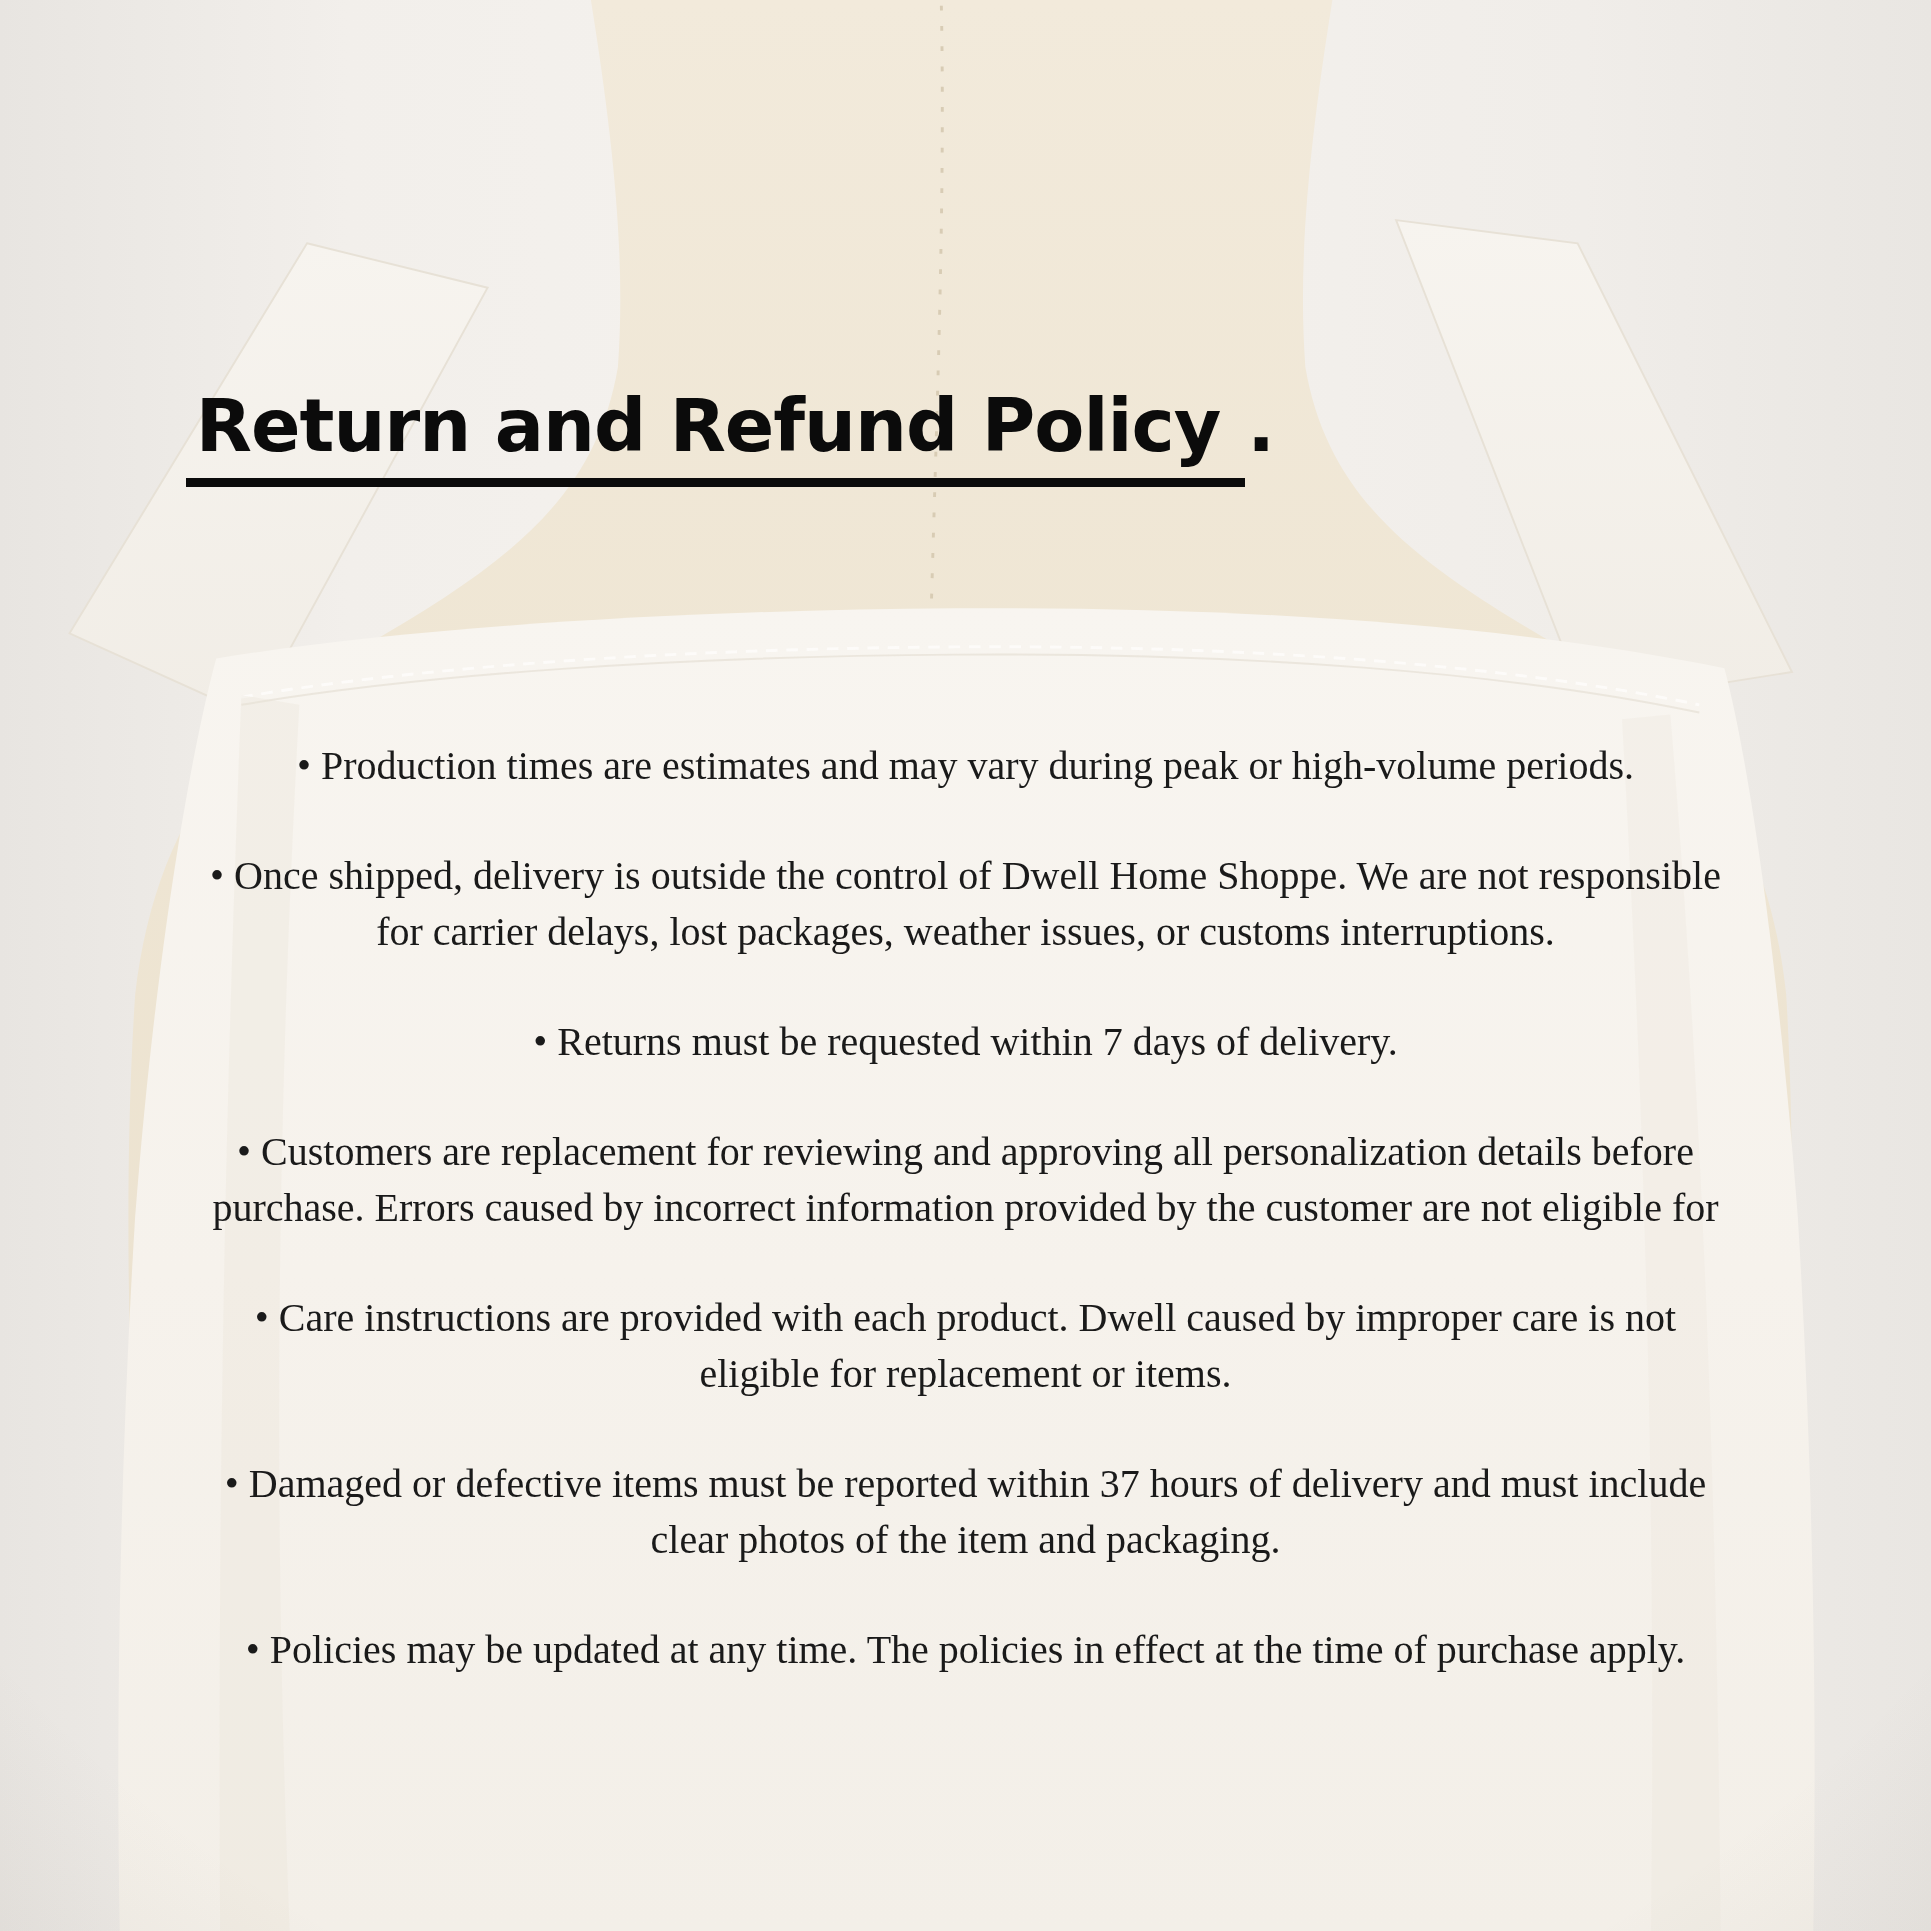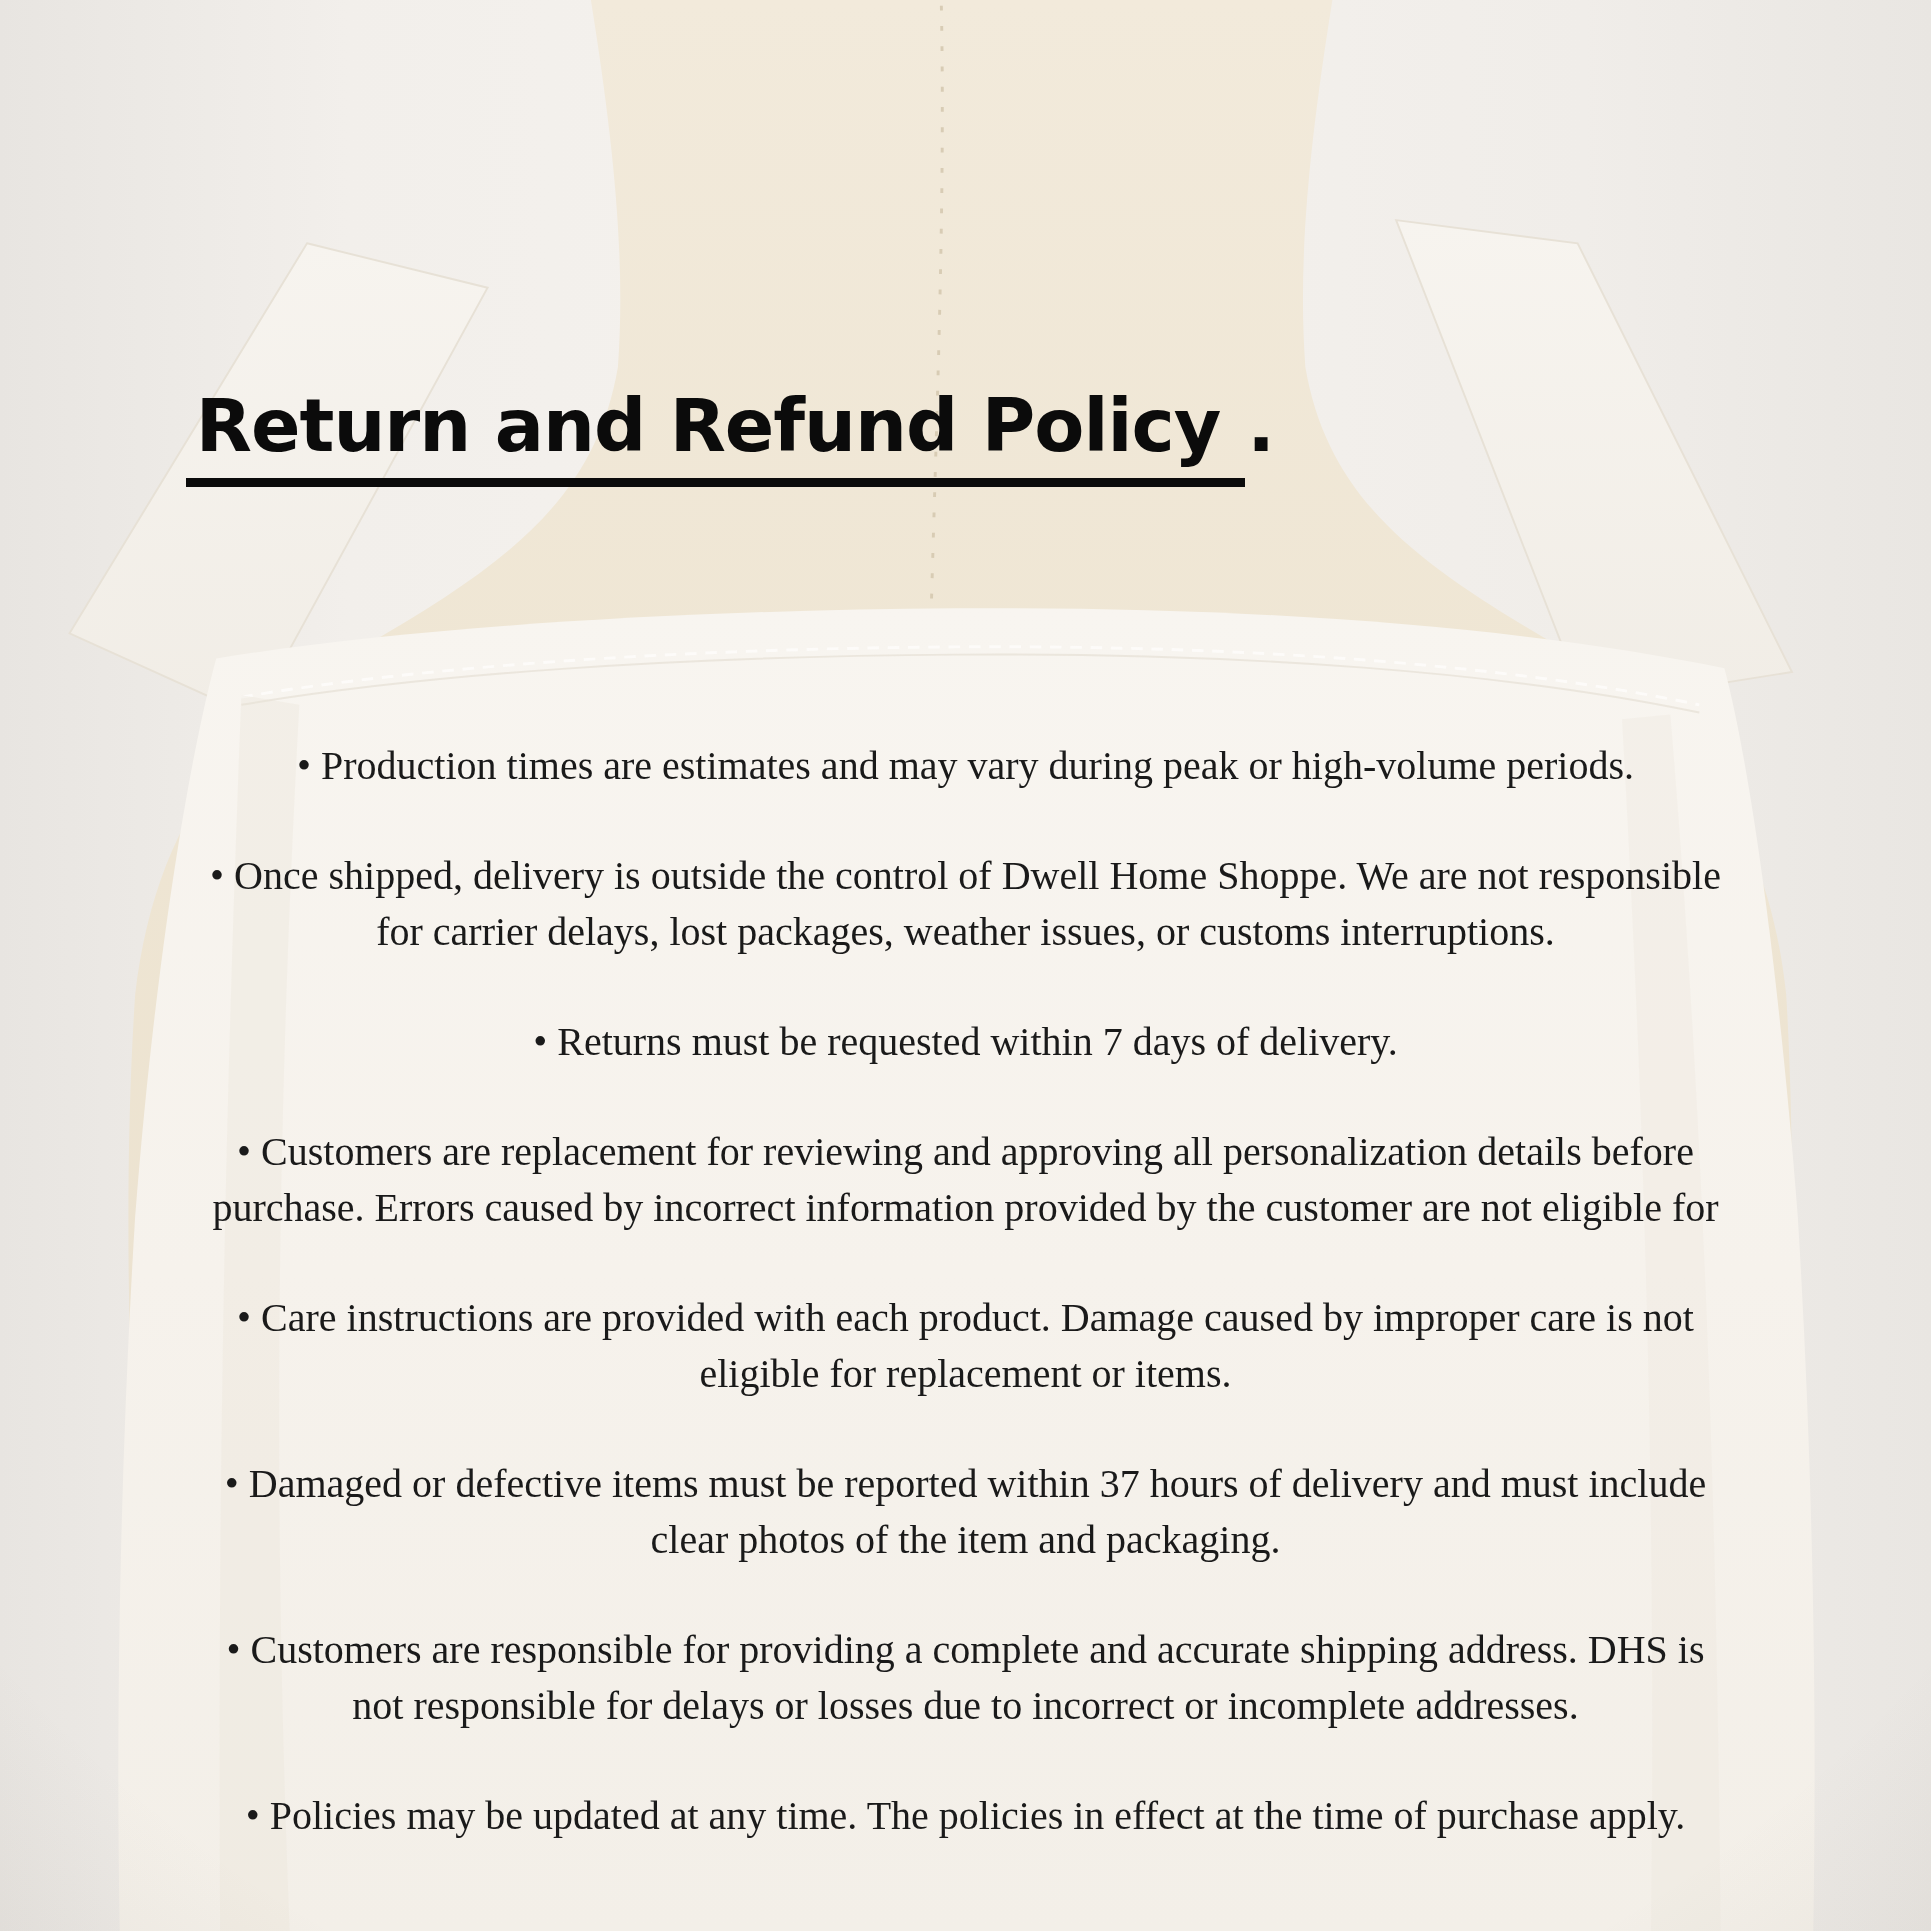--- a/index.html
+++ b/index.html
@@ -169,32 +169,28 @@
   <p class="policy-item">
     <span class="policy-line">• Returns must be requested within 7 days of delivery.</span>
   </p>
 
   <p class="policy-item">
     <span class="policy-line">• Customers are replacement for reviewing and approving all personalization details before</span>
     <span class="policy-line">purchase. Errors caused by incorrect information provided by the customer are not eligible for</span>
   </p>
 
   <p class="policy-item">
-    <span class="policy-line">• Care instructions are provided with each product. Damage caused by improper care is not</span>
+    <span class="policy-line">• Care instructions are provided with each product. Dwell caused by improper care is not</span>
     <span class="policy-line">eligible for replacement or items.</span>
   </p>
 
   <p class="policy-item">
     <span class="policy-line">• Damaged or defective items must be reported within 37 hours of delivery and must include</span>
     <span class="policy-line">clear photos of the item and packaging.</span>
   </p>
 
-  <p class="policy-item">
-    <span class="policy-line">• Customers are responsible for providing a complete and accurate shipping address. DHS is</span>
-    <span class="policy-line">not responsible for delays or losses due to incorrect or incomplete addresses.</span>
-  </p>
 
   <p class="policy-item">
     <span class="policy-line">• Policies may be updated at any time. The policies in effect at the time of purchase apply.</span>
   </p>
 
 </div>
 
 
 </body></html>

